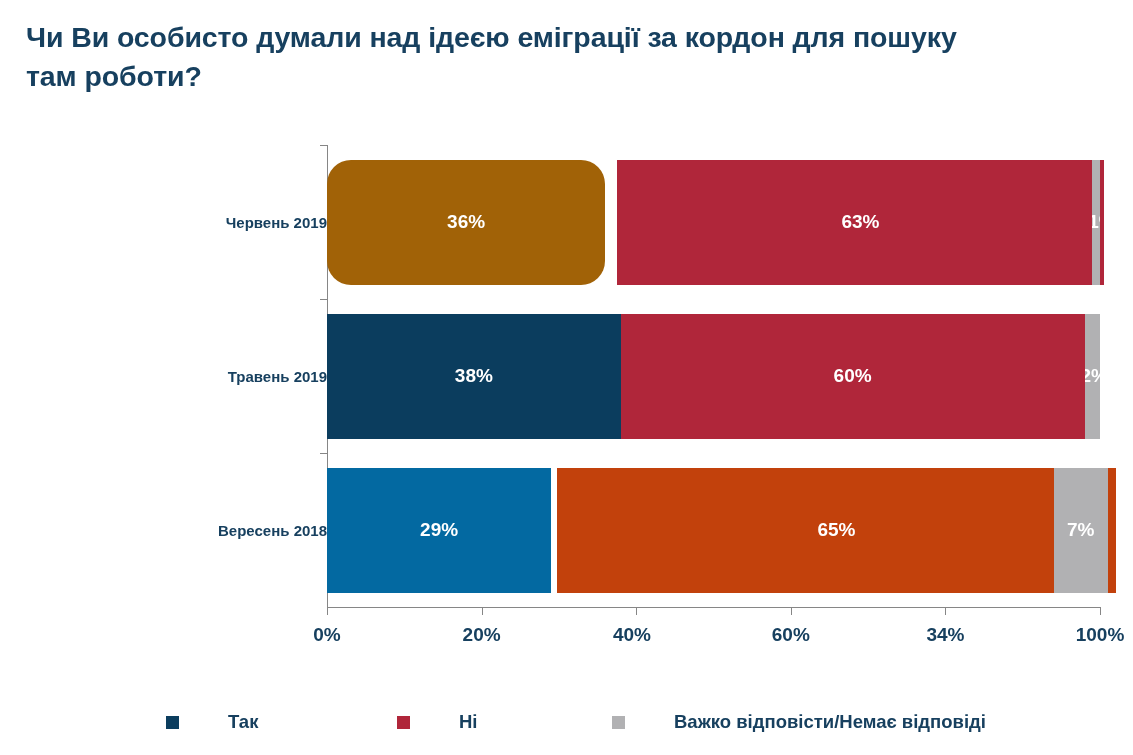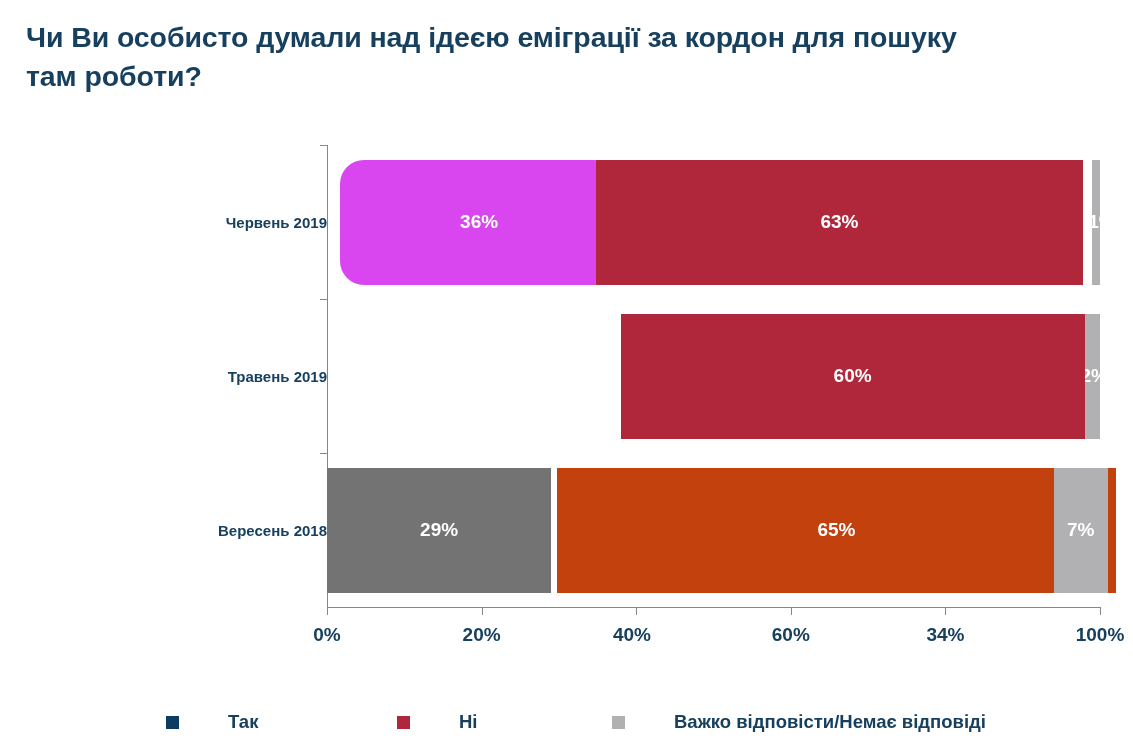--- a/index.html
+++ b/index.html
@@ -173,40 +173,43 @@
     <div class="cat-label" style="top: 222px;">Червень 2019</div>
     <div class="cat-label" style="top: 376px;">Травень 2019</div>
     <div class="cat-label" style="top: 530px;">Вересень 2018</div>
   </div>
 
 <div id="y-axis-line"></div>
 <div id="x-axis-line"></div>
 
 <div id="plot-area">
     <div class="bar-group" style="top: 14.5px; height: 125px;">
-      <div class="seg" style="left: 13px; width: 278.28px; background: #d946ef; border-radius: 24px;">
+      <div class="seg" style="left: 0px; width: 278.28px; background: #a16207; border-radius: 24px;">
         <span class="seg-label">36%</span>
       </div>
-      <div class="seg" style="left: 269px; width: 486.99px; background: rgb(176, 38, 58);">
+      <div class="seg" style="left: 290px; width: 486.99px; background: rgb(176, 38, 58);">
         <span class="seg-label">63%</span>
       </div>
       <div class="seg" style="left: 765.27px; width: 7.73px; background: rgb(177, 177, 179);">
         <span class="seg-label clipped" style="left: -6px; width: 60px;">1%</span>
       </div>
     </div>
     <div class="bar-group" style="top: 168.5px; height: 125px;">
+      <div class="seg" style="left: 0px; width: 293.74px; background: rgb(11, 61, 94);">
+        <span class="seg-label">38%</span>
+      </div>
       <div class="seg" style="left: 293.74px; width: 463.8px; background: rgb(176, 38, 58);">
         <span class="seg-label">60%</span>
       </div>
       <div class="seg" style="left: 757.54px; width: 15.46px; background: rgb(177, 177, 179);">
         <span class="seg-label clipped" style="left: -6px; width: 60px;">2%</span>
       </div>
     </div>
     <div class="bar-group" style="top: 322.5px; height: 125px;">
-      <div class="seg" style="left: 0px; width: 224.17px; background: #737373;">
+      <div class="seg" style="left: 0px; width: 224.17px; background: #0369a1;">
         <span class="seg-label">29%</span>
       </div>
       <div class="seg" style="left: 230px; width: 559px; background: #c2410c;">
         <span class="seg-label">65%</span>
       </div>
       <div class="seg" style="left: 726.62px; width: 54.11px; background: rgb(177, 177, 179);">
         <span class="seg-label">7%</span>
       </div>
     </div>
   </div>

